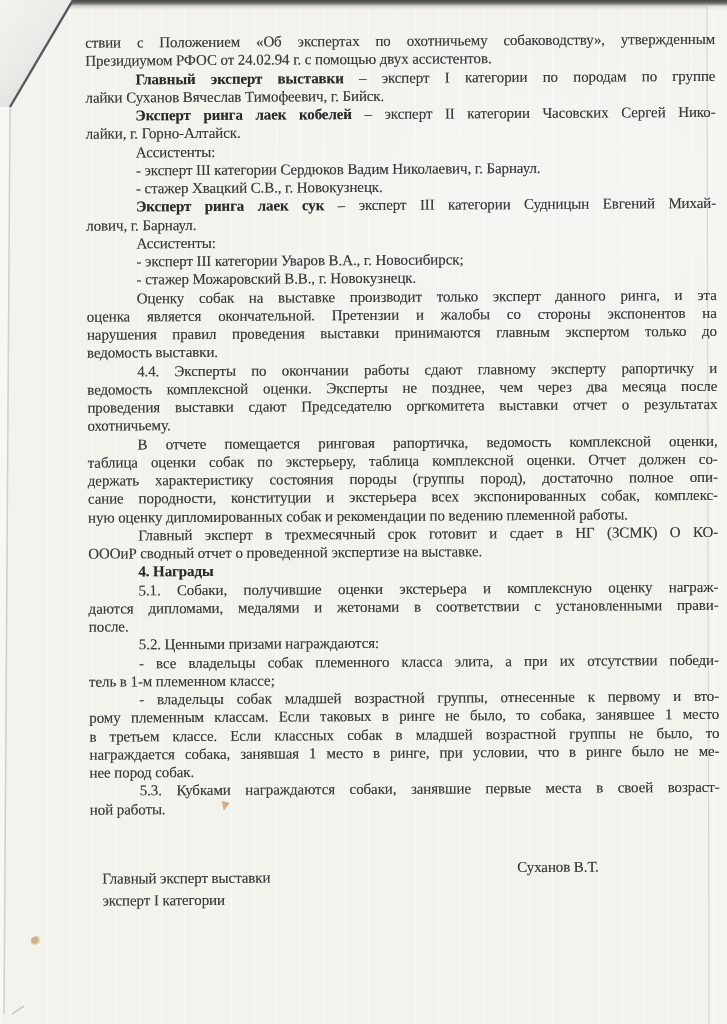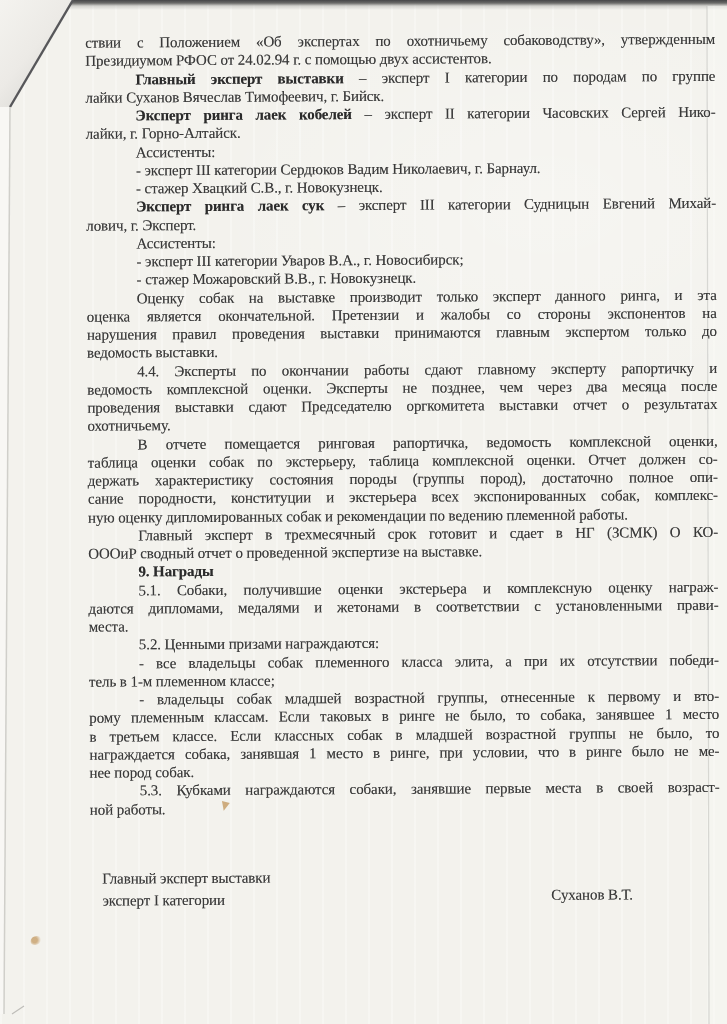--- a/index.html
+++ b/index.html
@@ -34,24 +34,23 @@
   .line{min-height:18.25px;}
   .line.indent{padding-left:50px;}
   .line.justify{text-align:justify;text-align-last:justify;}
   .bold{font-weight:700;color:var(--ink-bold);}
   .signature{
     position:absolute;left:100px;top:866px;
     color:var(--ink);font-size:15px;line-height:22px;letter-spacing:-0.1px;
     text-shadow:0 0 .4px rgba(58,58,58,.55);
   }
   .signature-name{
-    position:absolute;left:515px;top:888px;
+    position:absolute;left:515px;top:860px;
     color:var(--ink);font-size:15px;letter-spacing:-0.1px;
     text-shadow:0 0 .4px rgba(58,58,58,.55);
-    margin-left:34px;
   }
   .top-shadow{
     position:absolute;left:64px;top:0;width:663px;height:10px;
     background:linear-gradient(180deg,var(--edge-dark) 0,#6a6a68 3px,rgba(150,150,148,.35) 6px,rgba(0,0,0,0) 10px);
   }
   .scan-svg{position:absolute;left:0;top:0;}
   .fold-line{stroke:#57575a;stroke-width:2.4;}
   .page-edge{stroke:var(--edge-soft);stroke-width:1.5;fill:none;}
   .edge-strip{fill:#f8f7f4;}
   .right-edge{stroke:rgba(190,189,185,.55);stroke-width:1.2;}
@@ -103,43 +102,43 @@
       <div class="line justify"><span>ствии с Положением «Об экспертах по охотничьему собаководству», утвержденным</span></div>
       <div class="line"><span>Президиумом РФОС от 24.02.94 г. с помощью двух ассистентов.</span></div>
       <div class="line indent justify"><span class="bold">Главный эксперт выставки</span><span> – эксперт I категории по породам по группе</span></div>
       <div class="line"><span>лайки Суханов Вячеслав Тимофеевич, г. Бийск.</span></div>
       <div class="line indent justify"><span class="bold">Эксперт ринга лаек кобелей</span><span> – эксперт II категории Часовских Сергей Нико-</span></div>
       <div class="line"><span>лайки, г. Горно-Алтайск.</span></div>
       <div class="line indent"><span>Ассистенты:</span></div>
       <div class="line indent"><span>- эксперт III категории Сердюков Вадим Николаевич, г. Барнаул.</span></div>
       <div class="line indent"><span>- стажер Хвацкий С.В., г. Новокузнецк.</span></div>
       <div class="line indent justify"><span class="bold">Эксперт ринга лаек сук</span><span> – эксперт III категории Судницын Евгений Михай-</span></div>
-      <div class="line"><span>лович, г. Эксперт.</span></div>
+      <div class="line"><span>лович, г. Барнаул.</span></div>
       <div class="line indent"><span>Ассистенты:</span></div>
       <div class="line indent"><span>- эксперт III категории Уваров В.А., г. Новосибирск;</span></div>
       <div class="line indent"><span>- стажер Можаровский В.В., г. Новокузнецк.</span></div>
       <div class="line indent justify"><span>Оценку собак на выставке производит только эксперт данного ринга, и эта</span></div>
       <div class="line justify"><span>оценка является окончательной. Претензии и жалобы со стороны экспонентов на</span></div>
       <div class="line justify"><span>нарушения правил проведения выставки принимаются главным экспертом только до</span></div>
       <div class="line"><span>ведомость выставки.</span></div>
       <div class="line indent justify"><span>4.4. Эксперты по окончании работы сдают главному эксперту рапортичку и</span></div>
       <div class="line justify"><span>ведомость комплексной оценки. Эксперты не позднее, чем через два месяца после</span></div>
       <div class="line justify"><span>проведения выставки сдают Председателю оргкомитета выставки отчет о результатах</span></div>
       <div class="line"><span>охотничьему.</span></div>
       <div class="line indent justify"><span>В отчете помещается ринговая рапортичка, ведомость комплексной оценки,</span></div>
       <div class="line justify"><span>таблица оценки собак по экстерьеру, таблица комплексной оценки. Отчет должен со-</span></div>
       <div class="line justify"><span>держать характеристику состояния породы (группы пород), достаточно полное опи-</span></div>
       <div class="line justify"><span>сание породности, конституции и экстерьера всех экспонированных собак, комплекс-</span></div>
       <div class="line"><span>ную оценку дипломированных собак и рекомендации по ведению племенной работы.</span></div>
       <div class="line indent justify"><span>Главный эксперт в трехмесячный срок готовит и сдает в НГ (ЗСМК) О КО-</span></div>
       <div class="line"><span>ОООиР сводный отчет о проведенной экспертизе на выставке.</span></div>
-      <div class="line indent"><span class="bold">9. Награды</span></div>
+      <div class="line indent"><span class="bold">4. Награды</span></div>
       <div class="line indent justify"><span>5.1. Собаки, получившие оценки экстерьера и комплексную оценку награж-</span></div>
       <div class="line justify"><span>даются дипломами, медалями и жетонами в соответствии с установленными прави-</span></div>
-      <div class="line"><span>места.</span></div>
+      <div class="line"><span>после.</span></div>
       <div class="line indent"><span>5.2. Ценными призами награждаются:</span></div>
       <div class="line indent justify"><span>- все владельцы собак племенного класса элита, а при их отсутствии победи-</span></div>
       <div class="line"><span>тель в 1-м племенном классе;</span></div>
       <div class="line indent justify"><span>- владельцы собак младшей возрастной группы, отнесенные к первому и вто-</span></div>
       <div class="line justify"><span>рому племенным классам. Если таковых в ринге не было, то собака, занявшее 1 место</span></div>
       <div class="line justify"><span>в третьем классе. Если классных собак в младшей возрастной группы не было, то</span></div>
       <div class="line justify"><span>награждается собака, занявшая 1 место в ринге, при условии, что в ринге было не ме-</span></div>
       <div class="line"><span>нее пород собак.</span></div>
       <div class="line indent justify"><span>5.3. Кубками награждаются собаки, занявшие первые места в своей возраст-</span></div>
       <div class="line"><span>ной работы.</span></div>

